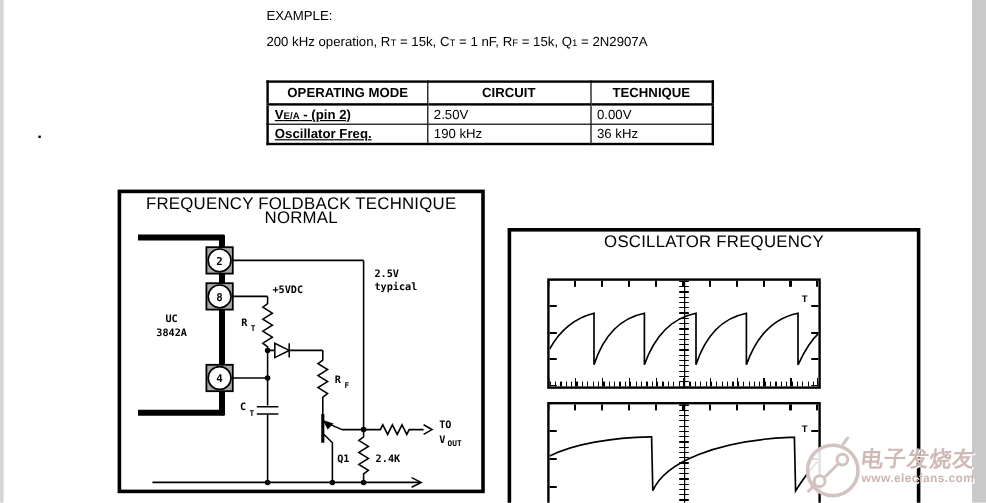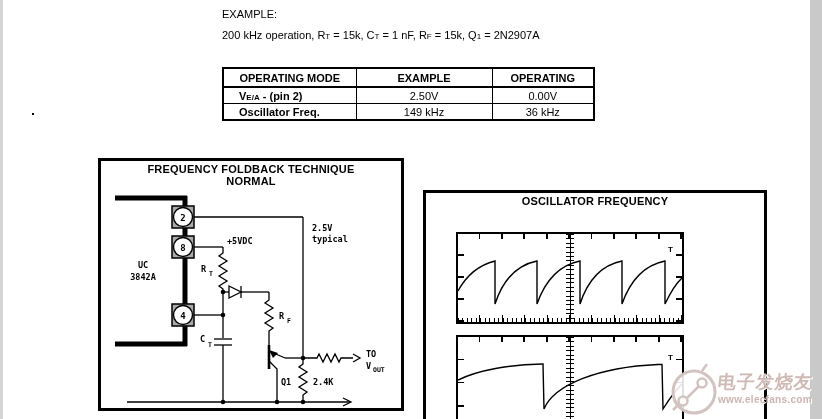--- a/index.html
+++ b/index.html
@@ -12,31 +12,31 @@
   .edge-right{right:0;width:12px;background:#c9c9c9;}
 
   
   .example-label{position:absolute;left:222px;top:8px;font-size:11px;}
   .example-line{position:absolute;left:222px;top:29px;font-size:11px;white-space:nowrap;}
   .subsm{font-size:8px;}
   .stray-dot{position:absolute;left:32px;top:113px;width:2px;height:2px;background:#000;}
 
   
   table.datatable{position:absolute;left:222px;top:67px;border-collapse:collapse;table-layout:fixed;font-size:11px;}
-  table.datatable td,table.datatable th{border:1.5px solid #000;padding:0 15px;height:15px;overflow:hidden;white-space:nowrap;}
+  table.datatable td,table.datatable th{border:1.5px solid #000;padding:0 5px;height:15px;overflow:hidden;white-space:nowrap;}
   table.datatable th{border-bottom:2px solid #000;height:17px;font-weight:bold;text-align:center;}
   table.datatable{border:2px solid #000;}
-  td.rowlabel{font-weight:bold;text-align:left;}
-  td.val{text-align:center;}
+  td.rowlabel{font-weight:bold;text-align:left;text-decoration:underline;}
+  td.val{text-align:left;}
 
   
   .figbox{position:absolute;top:158px;height:253px;border:3px solid #000;box-sizing:border-box;background:#fff;}
   #circuit-box{left:98px;width:306px;}
   #scope-box{left:423px;width:344px;margin-top:32px;}
-  .fig-title{position:absolute;left:0;right:0;top:2px;text-align:center;font-weight:bold;font-size:11px;line-height:12px;letter-spacing:.2px;}
+  .fig-title{position:absolute;left:0;right:0;top:2px;text-align:center;font-weight:normal;font-size:14px;line-height:12px;letter-spacing:.2px;}
   .fig-svg{position:absolute;left:0;top:0;}
 
   
   .scope{position:absolute;border:2px solid #000;box-sizing:content-box;background:#fff;}
   #scope1{left:30px;top:39px;width:224px;height:88px;}
   #scope2{left:30px;top:142px;width:224px;height:93px;}
   .sc-ticks-top{position:absolute;top:0;left:0;right:0;height:5px;background:repeating-linear-gradient(90deg,transparent 0 20.7px,#000 20.7px 22.4px);}
   .sc-ruler-fine{position:absolute;bottom:0;left:0;right:0;height:4px;background:repeating-linear-gradient(90deg,#000 0 1px,transparent 1px 4.48px);}
   .sc-ruler-major{position:absolute;bottom:0;left:0;right:0;height:7px;background:repeating-linear-gradient(90deg,transparent 0 21.4px,#000 21.4px 22.4px);}
   .sc-ticks-left{position:absolute;top:0;bottom:0;left:0;width:6px;}
@@ -74,31 +74,31 @@
 
 <table class="datatable">
   <colgroup>
       <col style="width:133px">
       <col style="width:136px">
       <col style="width:102px">
     </colgroup>
   <tbody>
       <tr>
     <th>OPERATING MODE</th>
-    <th>EXAMPLE</th>
-    <th>OPERATING</th>
+    <th>CIRCUIT</th>
+    <th>TECHNIQUE</th>
   </tr>
   <tr>
     <td class="rowlabel"><span>V</span><span class="subsm">E/A</span><span> - (pin 2)</span></td>
     <td class="val">2.50V</td>
     <td class="val">0.00V</td>
   </tr>
   <tr>
     <td class="rowlabel">Oscillator Freq.</td>
-    <td class="val">149 kHz</td>
+    <td class="val">190 kHz</td>
     <td class="val">36 kHz</td>
   </tr>
 </tbody>
   </table>
 
 <div class="figbox" id="circuit-box">
   <div class="fig-title">
     <div>FREQUENCY FOLDBACK TECHNIQUE</div>
     <div>NORMAL</div>
   </div>

